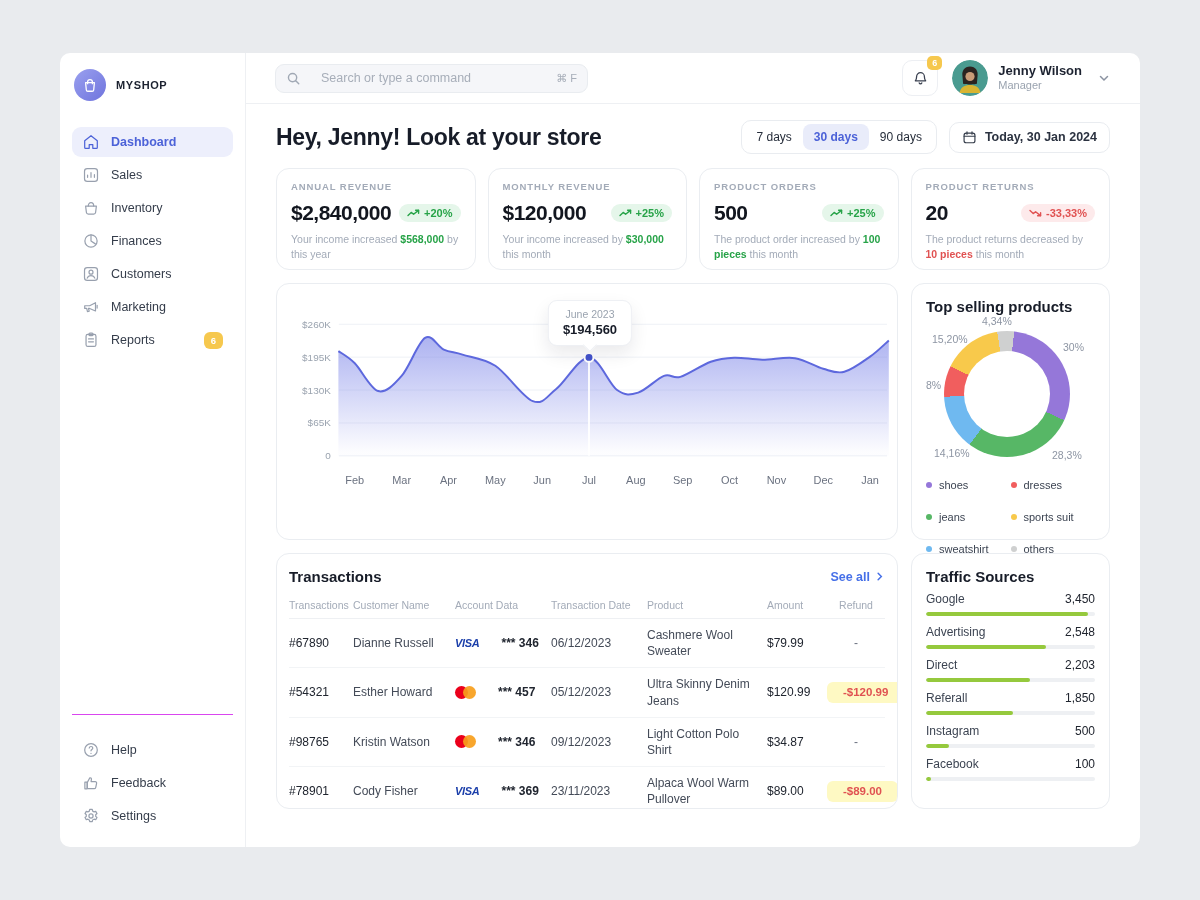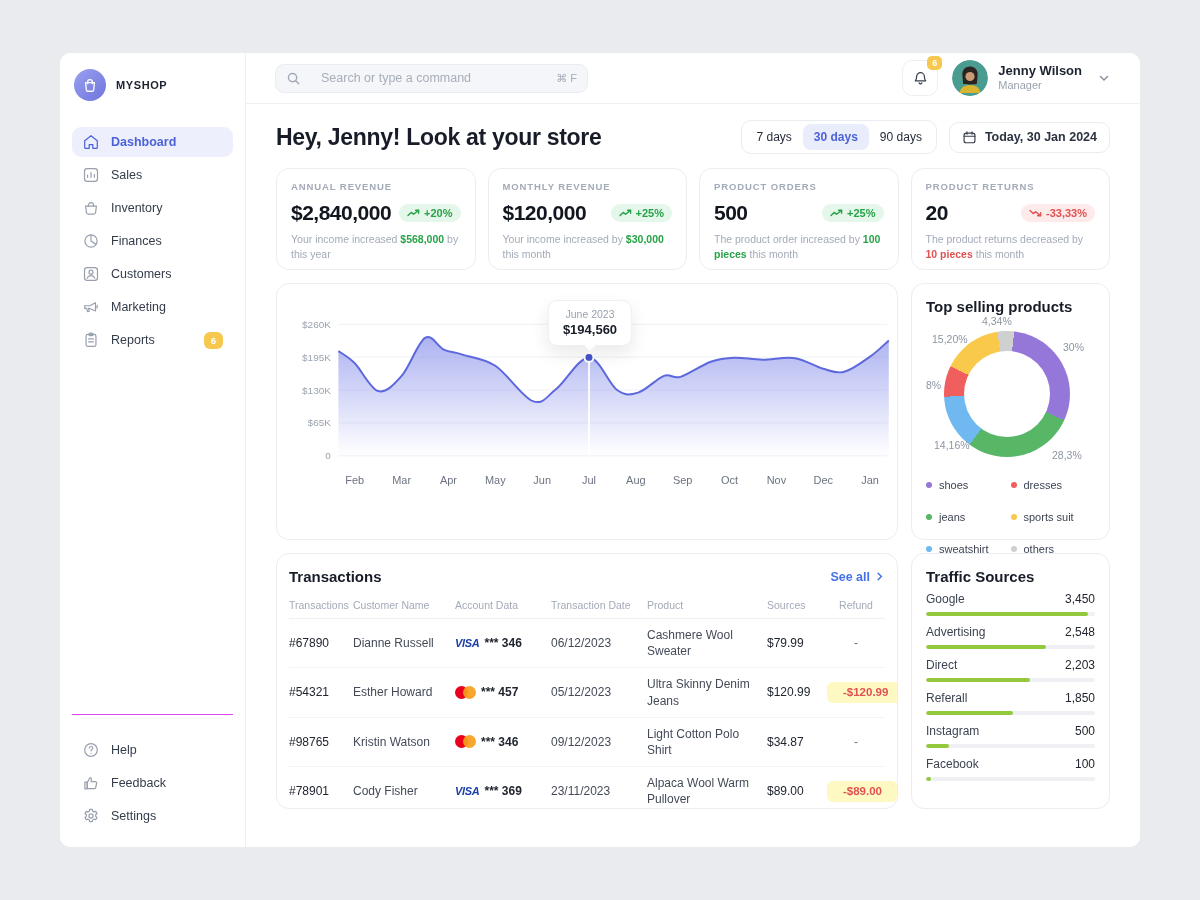--- a/index.html
+++ b/index.html
@@ -115,21 +115,21 @@
              color:#4670e8; font-weight:600; cursor:pointer; }
   .tgrid { display:grid; grid-template-columns:64px 102px 96px 96px 120px 60px 1fr; align-items:center; }
   .thead { margin-top:8px; padding:6px 0 7px; border-bottom:1px solid #eef0f3; }
   .th { font-size:10.5px; color:#a3abb8; }
   .th:last-child { text-align:center; }
   .trow { padding:8px 0; border-bottom:1px solid #f2f4f6; min-height:45px; }
   .trow:last-child { border-bottom:none; }
   .td { font-size:12px; color:#20252f; padding-right:8px; line-height:1.35; }
   .td.gray { color:#444b58; }
   .td.center { text-align:center; padding-right:0; color:#6b7280; }
-  .acct { display:flex; align-items:center; gap:5px; font-weight:600; }
+  .acct { display:flex; align-items:center; gap:22px; font-weight:600; }
   .visa { font-style:italic; font-weight:800; font-size:11px; color:#1b3faa; letter-spacing:-.3px; }
   .mc { position:relative; width:21px; height:13px; flex:0 0 auto; }
   .mc i { position:absolute; top:0; width:13px; height:13px; border-radius:50%; }
   .mc .c1 { left:0; background:#eb001b; }
   .mc .c2 { left:8px; background:#f79e1b; opacity:.92; }
   .refund-pill { display:inline-block; font-size:11.5px; font-weight:600; color:#e05252;
                  background:#fef9c3; border-radius:6px; padding:3px 16px; }
 
   .traffic-card { padding:14px; height:256px; }
   .traf-item { margin-top:9px; }
@@ -426,21 +426,21 @@
               </div></div>
         </div>
 
         <div class="card donut-card">
           <div class="card-title">Top selling products</div>
           <div class="donut-area" id="donut-area">
             <div class="donut" id="donut" style="background: conic-gradient(from -9deg, rgb(207, 208, 208) 0%, rgb(207, 208, 208) 4.34%, rgb(149, 119, 217) 4.34%, rgb(149, 119, 217) 34.34%, rgb(87, 183, 102) 34.34%, rgb(87, 183, 102) 62.64%, rgb(111, 185, 240) 62.64%, rgb(111, 185, 240) 76.8%, rgb(241, 94, 94) 76.8%, rgb(241, 94, 94) 84.8%, rgb(248, 201, 75) 84.8%, rgb(248, 201, 75) 100%);"></div>
           <span class="dlabel" style="left: 56px; top: 0px;">4,34%</span>
               <span class="dlabel" style="left: 137px; top: 26px;">30%</span>
               <span class="dlabel" style="left: 126px; top: 134px;">28,3%</span>
-              <span class="dlabel" style="left: 8px; top: 124px;">14,16%</span>
+              <span class="dlabel" style="left: 8px; top: 132px;">14,16%</span>
               <span class="dlabel" style="left: 0px; top: 64px;">8%</span>
               <span class="dlabel" style="left: 6px; top: 18px;">15,20%</span>
             </div>
           <div class="dlegend" id="donut-legend">
               <div class="dleg-item">
                 <span class="dleg-dot" style="background: rgb(149, 119, 217);"></span>
                 <span>shoes</span>
               </div>
               <div class="dleg-item">
                 <span class="dleg-dot" style="background: rgb(241, 94, 94);"></span>
@@ -476,21 +476,21 @@
                   <path d="M4.5 2.5 8 6l-3.5 3.5"></path>
                 </svg>
             </span>
           </div>
           <div class="tgrid thead" id="t-head">
               <div class="th">Transactions</div>
               <div class="th">Customer Name</div>
               <div class="th">Account Data</div>
               <div class="th">Transaction Date</div>
               <div class="th">Product</div>
-              <div class="th">Sources</div>
+              <div class="th">Amount</div>
               <div class="th">Refund</div>
             </div>
           <div id="t-body">
               <div class="tgrid trow">
                 <div class="td">#67890</div>
                 <div class="td gray">Dianne Russell</div>
                 <div class="td acct">
                   <span class="visa">VISA</span>
                   <span>*** 346</span>
                 </div>

